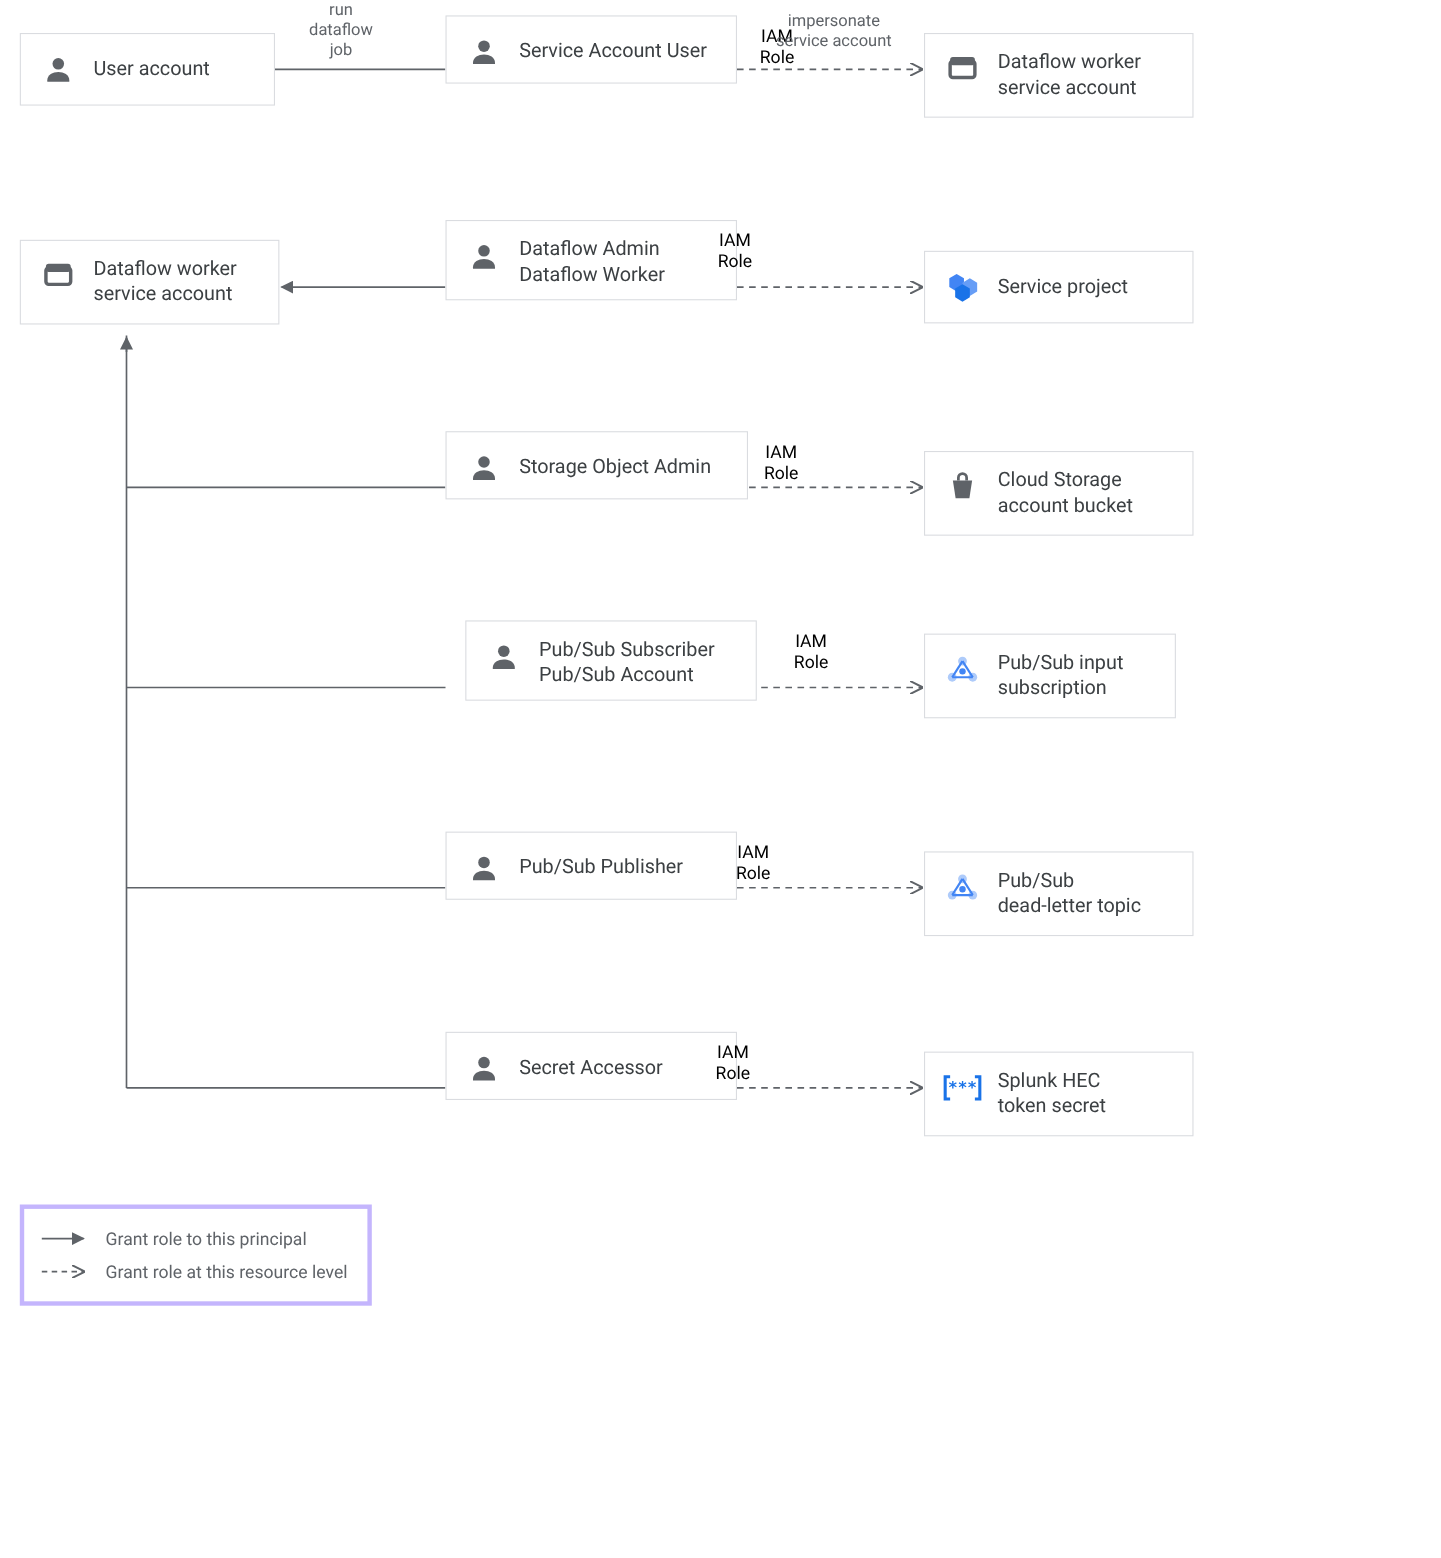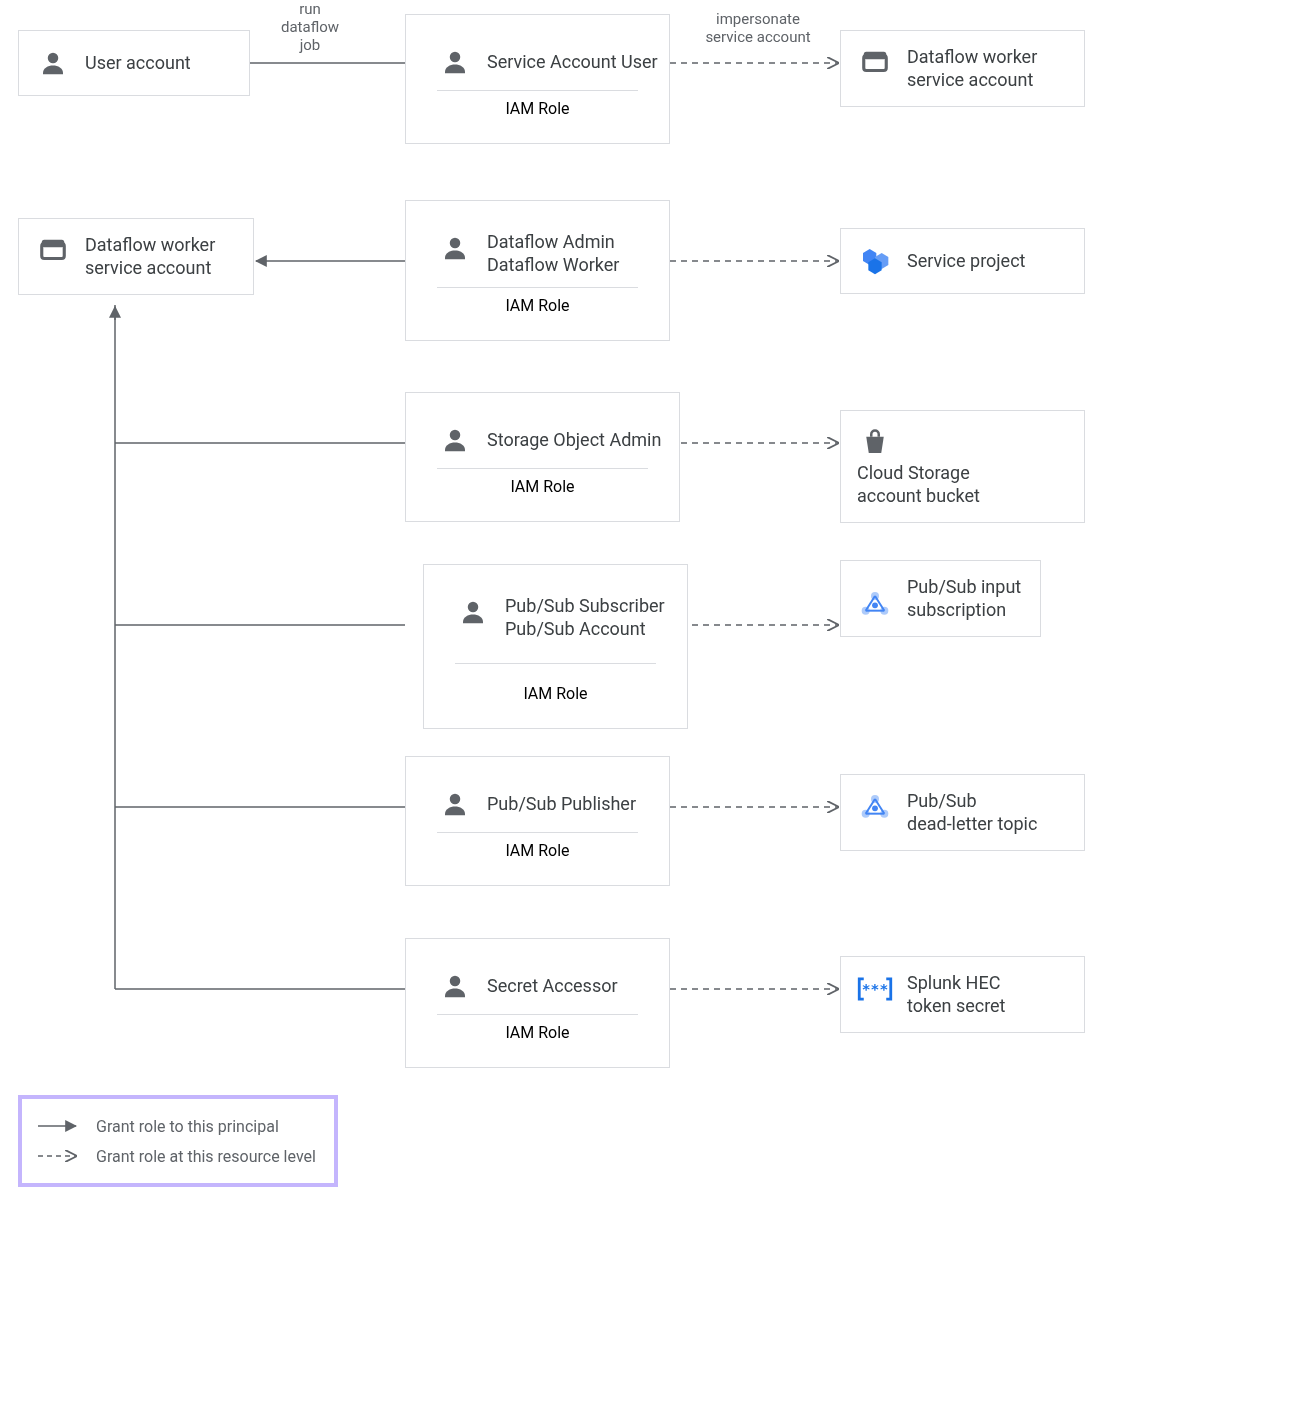--- a/index.html
+++ b/index.html
@@ -37,22 +37,22 @@
     justify-content: center;
     min-height: 36px;
   }
   .node .line {
     font-size: 18px;
     line-height: 1.3;
     color: #3c4043;
     white-space: nowrap;
   }
   .role-node {
-    flex-direction: column;
-    padding: 15px;
+    flex-direction: row;
+    padding: 0;
   }
   .role-node .top {
     display: flex;
     align-items: flex-start;
     padding: 14px 16px 10px 16px;
     width: 100%;
   }
   .role-node hr {
     border: none;
     border-top: 1px solid #dadce0;
@@ -240,21 +240,21 @@
         </svg>
     </div>
     <div class="text">
       <div class="line">Storage Object Admin</div>
     </div>
   </div>
   <hr>
   <div class="subtitle">IAM Role</div>
 </div>
 
-<div class="node" style="left:840px; top:410px; width:245px;flex-direction:column;">
+<div class="node" style="left:840px; top:410px; width:245px;">
   <div class="icon">
     <svg viewBox="0 0 24 24" width="30" height="30">
         <path d="M5 7h14l-2 13H7L5 7z" fill="#5f6368"></path>
         <path d="M9 7V5a3 3 0 016 0v2" fill="none" stroke="#5f6368" stroke-width="2"></path>
       </svg>
   </div>
   <div class="text">
     <div class="line">Cloud Storage</div>
     <div class="line">account bucket</div>
   </div>
@@ -270,21 +270,21 @@
     </div>
     <div class="text">
       <div class="line">Pub/Sub Subscriber</div>
       <div class="line">Pub/Sub Account</div>
     </div>
   </div>
   <hr>
   <div class="subtitle">IAM Role</div>
 </div>
 
-<div class="node" style="left:840px; top:560px; width:201px;align-items:flex-end;">
+<div class="node" style="left:840px; top:576px; width:229px;">
   <div class="icon">
     <svg viewBox="0 0 24 24" width="32" height="32">
       <circle cx="12" cy="6" r="3" fill="#aecbfa"></circle>
       <circle cx="5" cy="17" r="3" fill="#aecbfa"></circle>
       <circle cx="19" cy="17" r="3" fill="#aecbfa"></circle>
       <line x1="12" y1="6" x2="5" y2="17" stroke="#4285f4" stroke-width="1.5"></line>
       <line x1="12" y1="6" x2="19" y2="17" stroke="#4285f4" stroke-width="1.5"></line>
       <line x1="5" y1="17" x2="19" y2="17" stroke="#4285f4" stroke-width="1.5"></line>
       <circle cx="12" cy="13" r="2.2" fill="#4285f4"></circle>
     </svg>

